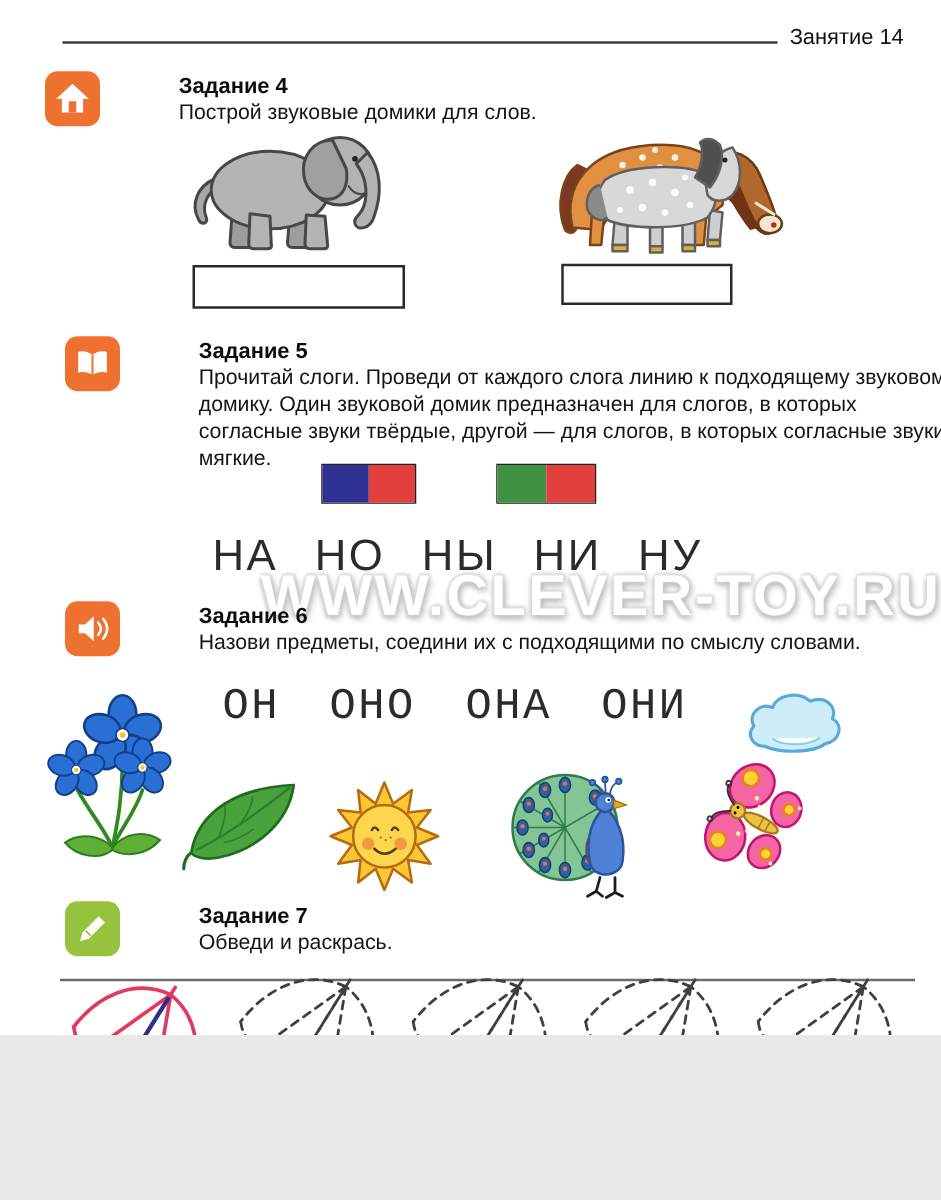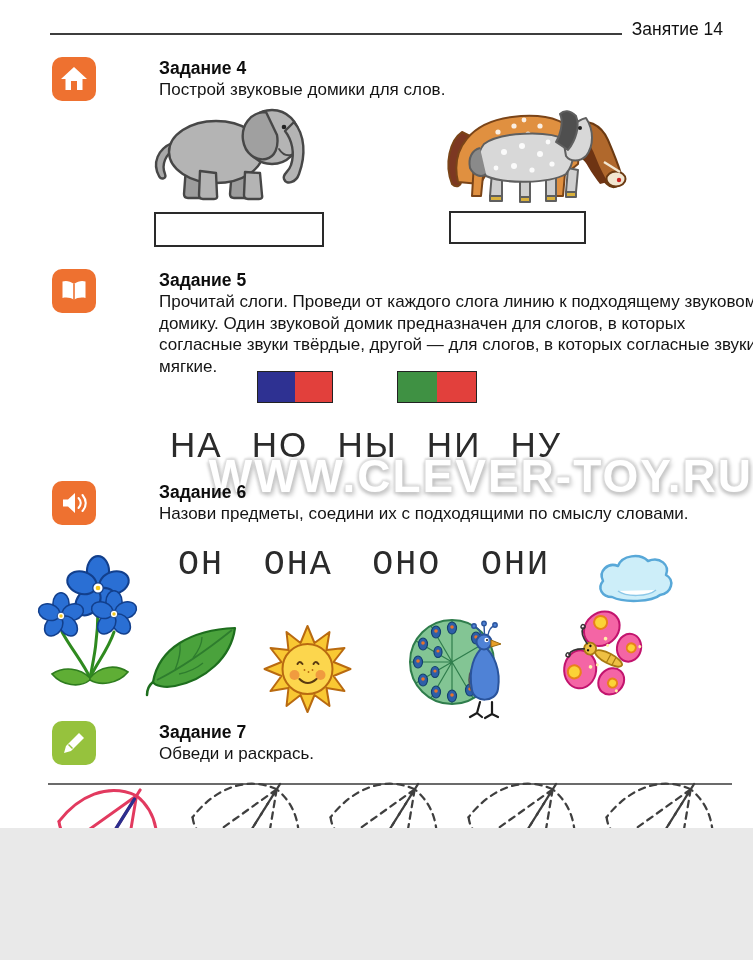--- a/index.html
+++ b/index.html
@@ -57,21 +57,21 @@
       <g id="umb-stick" transform="rotate(32 60 80)">
         <path d="M60 12 L60 124"></path>
         <path d="M60 124 C60 144 39 146 37 127"></path>
       </g>
     </defs>
   </svg>
 
   <div class="abs header-rule"></div>
   <div class="abs header-title">Занятие 14</div>
 
-  <div class="abs" style="left:52px;top:57px;width:660px;height:46px;">
+  <div class="abs" style="left:36px;top:57px;width:660px;height:46px;">
     <div class="task-icon orange">
       <svg width="30" height="30" viewBox="0 0 30 30">
         <path d="M15 3 L28 15 H23.5 V26 H6.5 V15 H2 Z" fill="#ffffff"></path>
         <rect x="12" y="17" width="6" height="9" fill="#ee7130"></rect>
       </svg>
     </div>
     <div class="task-titles">
       <div class="task-title">Задание 4</div>
       <div class="task-text">Построй звуковые домики для слов.</div>
     </div>
@@ -182,22 +182,22 @@
       </svg>
     </div>
     <div class="task-titles">
       <div class="task-title">Задание 6</div>
       <div class="task-text">Назови предметы, соедини их с подходящими по смыслу словами.</div>
     </div>
   </div>
 
   <div class="abs letter-row" style="left:178px;top:545px;width:372px;font-family:Liberation Mono, monospace;">
     <span>ОН</span>
+    <span>ОНО</span>
     <span>ОНА</span>
-    <span>ОНО</span>
     <span>ОНИ</span>
   </div>
 
   <svg class="abs" style="left:594px;top:547px" width="84" height="62" viewBox="0 0 84 62">
     <path d="M18 50 C8 50 3 41 9 34 C4 24 14 15 24 19 C28 8 46 6 54 14 C66 9 76 18 72 28 C81 33 78 46 66 48 C58 55 30 56 18 50 Z" fill="#cdeef9" stroke="#58a8d8" stroke-width="2.5" stroke-linejoin="round"></path>
     <path d="M24 44 C32 50 54 50 62 43" fill="#ffffff" stroke="#8cc8e8" stroke-width="1.5"></path>
   </svg>
 
   <svg class="abs" style="left:40px;top:550px" width="100" height="145" viewBox="0 0 100 145">
     <defs>

